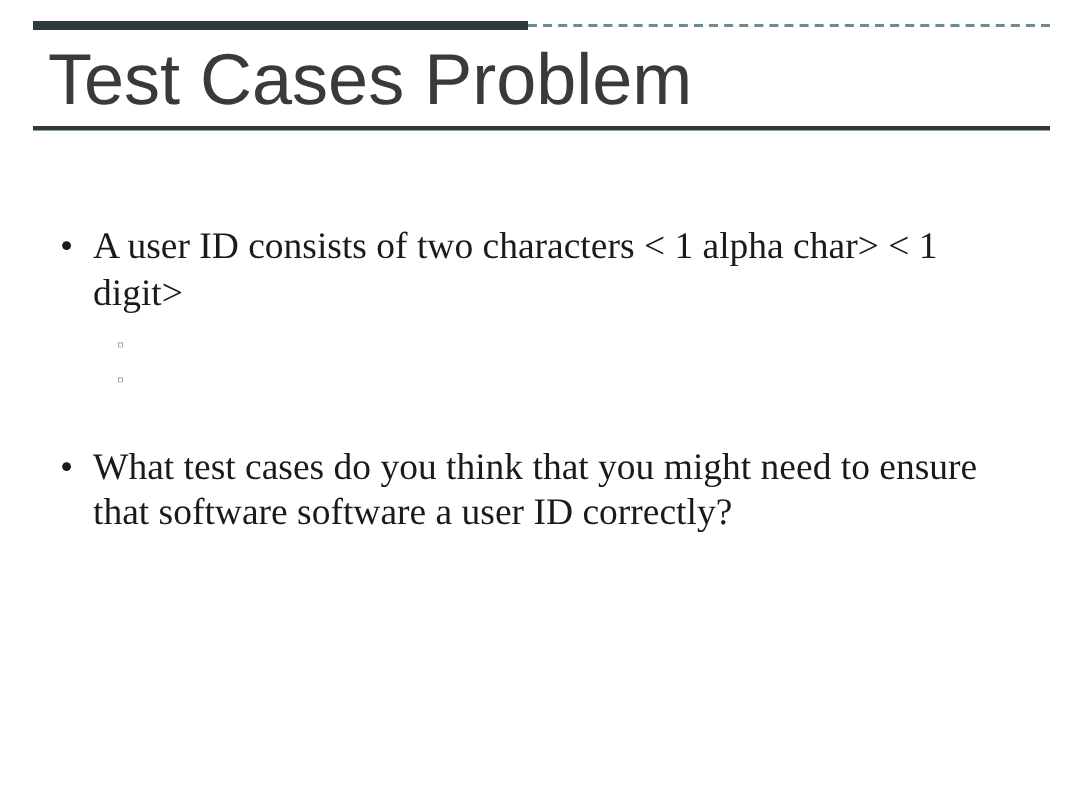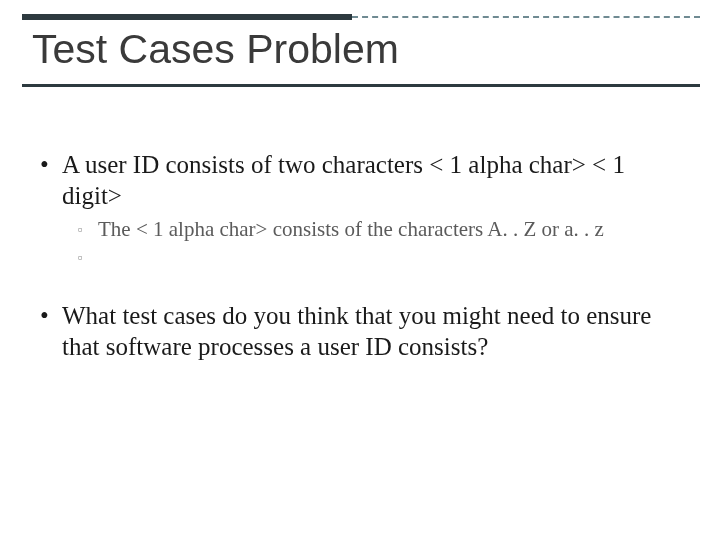--- a/index.html
+++ b/index.html
@@ -36,21 +36,21 @@
     height: 0;
     margin-top: 2px;
     border-top: 2px dashed #6f8a92;
   }
   .title {
     position: absolute;
     top: 26px;
     left: 32px;
     font-family: "Segoe UI", "Helvetica Neue", Arial, sans-serif;
     font-weight: 400;
-    font-size: 41px;
+    font-size: 48px;
     color: #3a3a3a;
     letter-spacing: 0px;
   }
   .underline {
     position: absolute;
     top: 84px;
     left: 22px;
     right: 20px;
     height: 3px;
     background: #2d3a3f;
@@ -106,28 +106,27 @@
 
   <div class="body">
 
     <div class="bullet-l1">
       <div class="mk">•</div>
       <div>A user ID consists of two characters &lt; 1 alpha char&gt; &lt; 1 digit&gt;</div>
     </div>
 
     <div class="bullet-l2">
       <div class="mk">▫</div>
-      <div>The &lt; 1 alpha char&gt; consists of the characters A. . Z or a. . z</div>
     </div>
 
     <div class="bullet-l2">
       <div class="mk">▫</div>
     </div>
 
     <div class="gap"></div>
 
     <div class="bullet-l1">
       <div class="mk">•</div>
-      <div>What test cases do you think that you might need to ensure that software processes a user ID consists?</div>
+      <div>What test cases do you think that you might need to ensure that software software a user ID correctly?</div>
     </div>
 
   </div>
 </div>
 
 </body></html>

